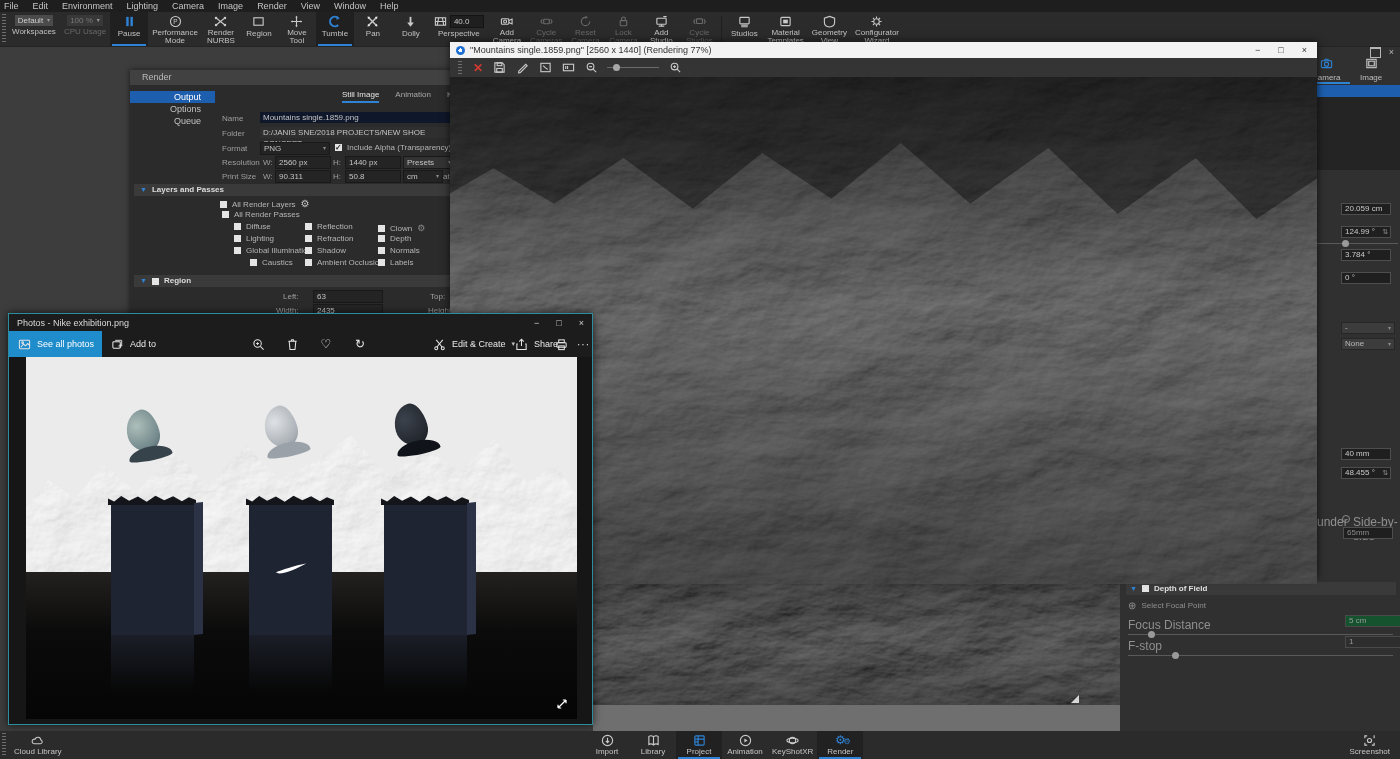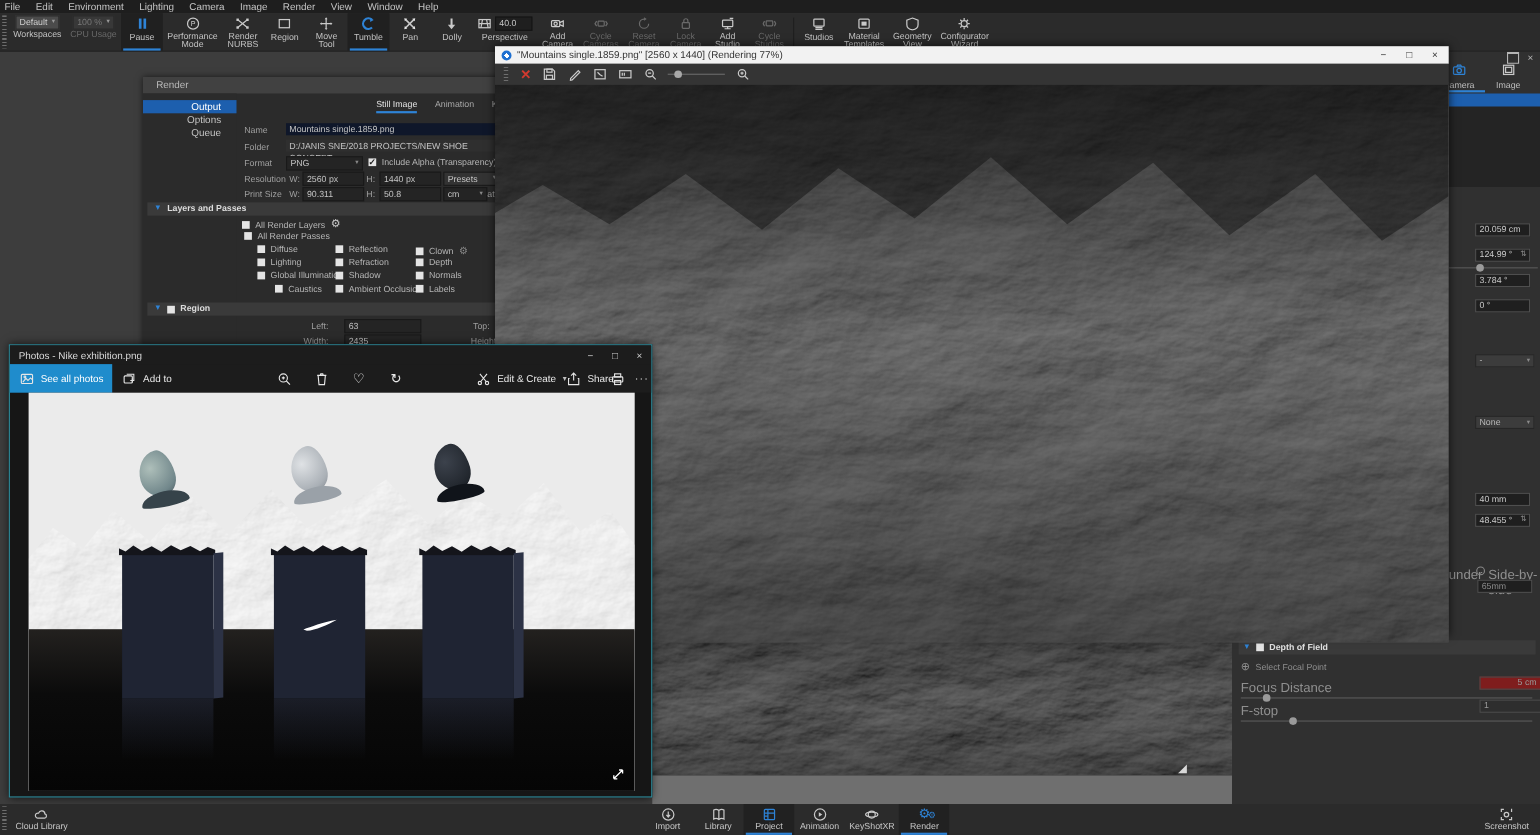--- a/index.html
+++ b/index.html
@@ -370,39 +370,39 @@
     <div class="abs" style="left:0;top:40px;width:280px;height:12px;background:#1d5fae;"></div>
     <div class="abs" style="left:0;top:52px;width:280px;height:73px;background:#242424;"></div>
 
     <div class="pfield" style="left:221px;top:158px;width:42px;"><span>20.059 cm</span></div>
     <div class="pfield" style="left:221px;top:181px;width:42px;"><span>124.99 °</span><span class="sp">⇅</span></div>
     <div class="sliderline" style="left:190px;top:198px;width:88px;"></div>
     <div class="sliderdot" style="left:222px;top:195px;"></div>
     <div class="pfield" style="left:221px;top:204px;width:42px;"><span>3.784 °</span></div>
     <div class="pfield" style="left:221px;top:227px;width:42px;"><span>0 °</span></div>
     <div class="pdd" style="left:221px;top:277px;width:46px;"><span>-</span><span class="car">▾</span></div>
-    <div class="pdd" style="left:221px;top:293px;width:46px;margin-top:40px;"><span>None</span><span class="car">▾</span></div>
+    <div class="pdd" style="left:221px;top:293px;width:46px;"><span>None</span><span class="car">▾</span></div>
     <div class="pfield" style="left:221px;top:403px;width:42px;"><span>40 mm</span></div>
     <div class="pfield" style="left:221px;top:422px;width:42px;"><span>48.455 °</span><span class="sp">⇅</span></div>
     <span class="glabel" style="left:197px;top:470px;">under</span>
     <span class="abs" style="left:222px;top:470px;width:6px;height:6px;border:1px solid #8a8a8a;border-radius:50%;"></span>
     <span class="glabel" style="left:233px;top:470px;">Side-by-side</span>
     <div class="pfield" style="left:223px;top:482px;width:42px;color:#8a8a8a;"><span>65mm</span></div>
 
     <div class="dofstrip" style="top:537px;">
       <span class="arr" style="color:#2e83d6;font-size:7px;">▼</span>
       <span class="cb"></span>
       <span>Depth of Field</span>
     </div>
     <div class="abs" style="left:8px;top:555px;display:flex;align-items:center;gap:5px;color:#8f8f8f;">
       <span style="font-size:10px;">⊕</span>
       <span>Select Focal Point</span>
     </div>
     <span class="glabel" style="left:8px;top:573px;">Focus Distance</span>
-    <div class="pfield" style="left:225px;top:570px;width:48px;background:#7f1d1d;border-color:#4a4a4a;color:#9a9a9a;text-align:right;"><span>5 cm</span></div>
+    <div class="pfield" style="left:225px;top:570px;width:48px;background:#14532d;border-color:#4a4a4a;color:#9a9a9a;"><span>5 cm</span></div>
     <div class="sliderline" style="left:8px;top:589px;width:265px;"></div>
     <div class="sliderdot" style="left:28px;top:586px;"></div>
     <span class="glabel" style="left:8px;top:594px;">F-stop</span>
     <div class="pfield" style="left:225px;top:591px;width:48px;background:#2e2e2e;border-color:#4a4a4a;color:#9a9a9a;"><span>1</span></div>
     <div class="sliderline" style="left:8px;top:610px;width:265px;"></div>
     <div class="sliderdot" style="left:52px;top:607px;"></div>
   </div>
 
   <div id="vp" class="abs">
     <svg class="terrA" viewBox="0 0 527 127" preserveAspectRatio="none">

